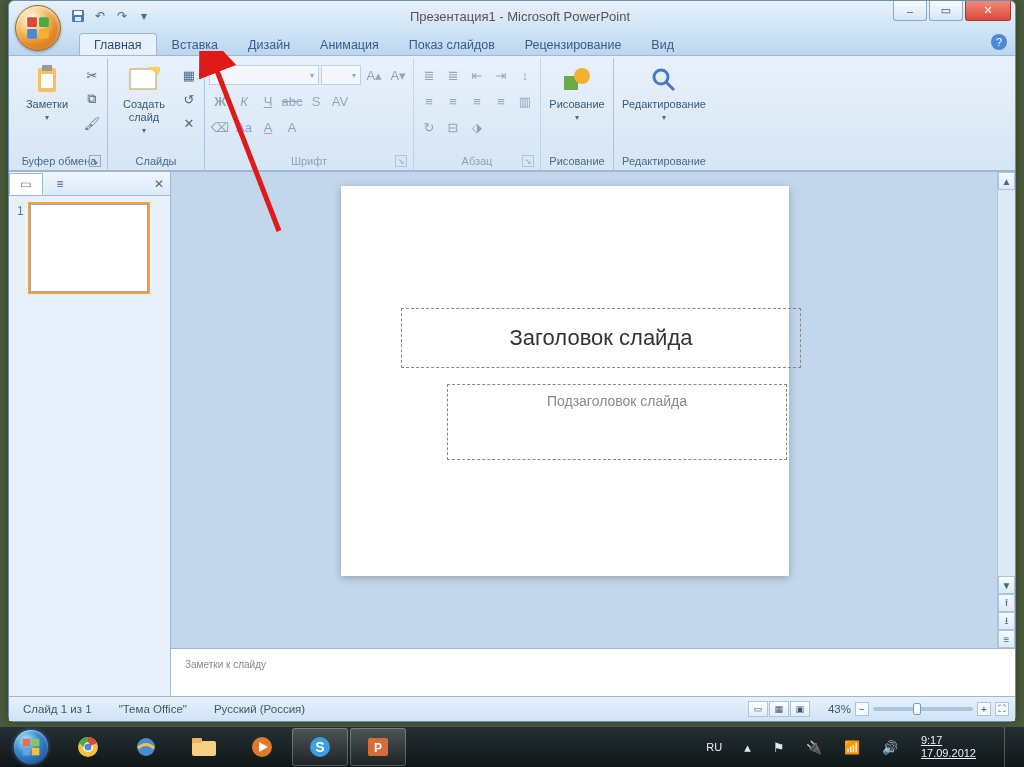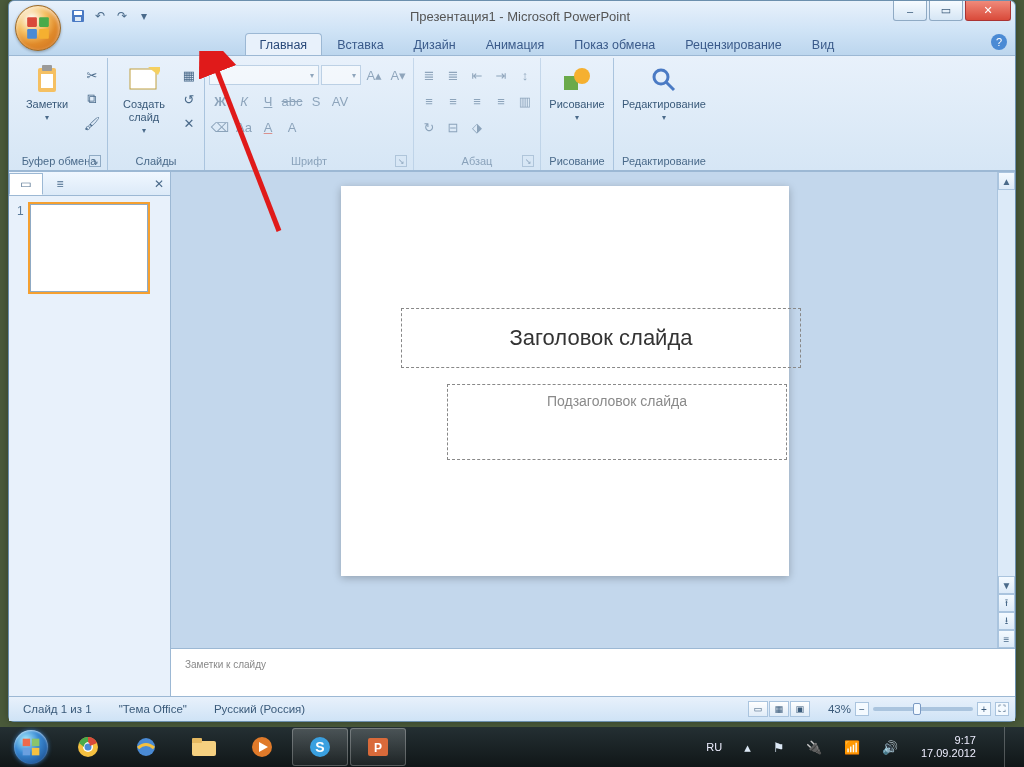--- a/index.html
+++ b/index.html
@@ -36,21 +36,21 @@
 .office-btn {
   position:absolute; left:6px; top:4px; width:46px; height:46px; border-radius:50%;
   background: radial-gradient(circle at 35% 30%, #fff, #f5c062 35%, #e08a2a 60%, #c86a1a);
   border:1px solid #9a6a2a; box-shadow: inset 0 2px 4px rgba(255,255,255,.7), 0 1px 3px rgba(0,0,0,.3);
   z-index:5; display:flex; align-items:center; justify-content:center;
 }
 .office-logo { width:26px; height:26px; }
 
 
 .ribbon-tabs { height:24px; display:flex; align-items:flex-end; padding-left:70px;
-  background: linear-gradient(#cfe3f6,#bcd6ee); gap:0; position:relative;justify-content:center; }
+  background: linear-gradient(#cfe3f6,#bcd6ee); gap:0; position:relative; }
 .rtab { padding:4px 14px 3px; font-size:12.5px; color:#3a5a8a; border:1px solid transparent; border-bottom:none; cursor:default; }
 .rtab.active { background:#e8f1fb; border-color:#9cb8d4; border-radius:4px 4px 0 0; color:#2a4a7a; }
 .help-btn { position:absolute; right:8px; top:3px; width:16px; height:16px; border-radius:50%;
   background:#4a8ad4; color:#fff; font-size:11px; display:flex; align-items:center; justify-content:center; }
 
 
 .ribbon {
   height: 116px; background: linear-gradient(#e8f1fb,#d6e6f5);
   border-top:1px solid #9cb8d4; border-bottom:1px solid #9cb8d4;
   display:flex; padding:2px 2px 0 2px;
@@ -135,21 +135,21 @@
 .orb { width:34px; height:34px; border-radius:50%;
   background: radial-gradient(circle at 35% 30%, #aef 0%, #3a8ad4 40%, #1a4a8a 90%);
   box-shadow: inset 0 1px 2px rgba(255,255,255,.6), 0 0 4px rgba(60,140,220,.8);
   display:flex; align-items:center; justify-content:center; }
 .task-icons { display:flex; gap:2px; margin-left:2px; }
 .task-icon { width:56px; height:38px; display:flex; align-items:center; justify-content:center;
   border-radius:3px; font-size:22px; }
 .task-icon.active { background: linear-gradient(rgba(255,255,255,.18), rgba(255,255,255,.05)); box-shadow: inset 0 0 0 1px rgba(255,255,255,.25); }
 .tray { margin-left:auto; display:flex; align-items:center; gap:22px; color:#eef; font-size:11px; padding-right:4px; }
 .tray .tray-ico { font-size:13px; color:#dce8f5; }
-.clock { text-align:right; line-height:1.15; }
+.clock { text-align:left; line-height:1.15;text-decoration:underline; }
 .showdesk { width:12px; height:40px; border-left:1px solid rgba(255,255,255,.25); margin-left:6px; }
 
 
 svg { display:block; }
 </style>
 </head>
 <body>
 
 <div class="window">
 
@@ -181,21 +181,21 @@
       <rect x="2" y="13" width="9" height="9" fill="#4a8ad4" rx="1"></rect>
       <rect x="13" y="13" width="9" height="9" fill="#f5b030" rx="1"></rect>
     </svg>
   </div>
 
   <div class="ribbon-tabs">
     <div class="rtab active">Главная</div>
     <div class="rtab">Вставка</div>
     <div class="rtab">Дизайн</div>
     <div class="rtab">Анимация</div>
-    <div class="rtab">Показ обмена</div>
+    <div class="rtab">Показ слайдов</div>
     <div class="rtab">Рецензирование</div>
     <div class="rtab">Вид</div>
     <div class="help-btn">?</div>
   </div>
 
   <div class="ribbon">
 
     <div class="group">
       <div class="group-body">
         <div class="bigbtn">

